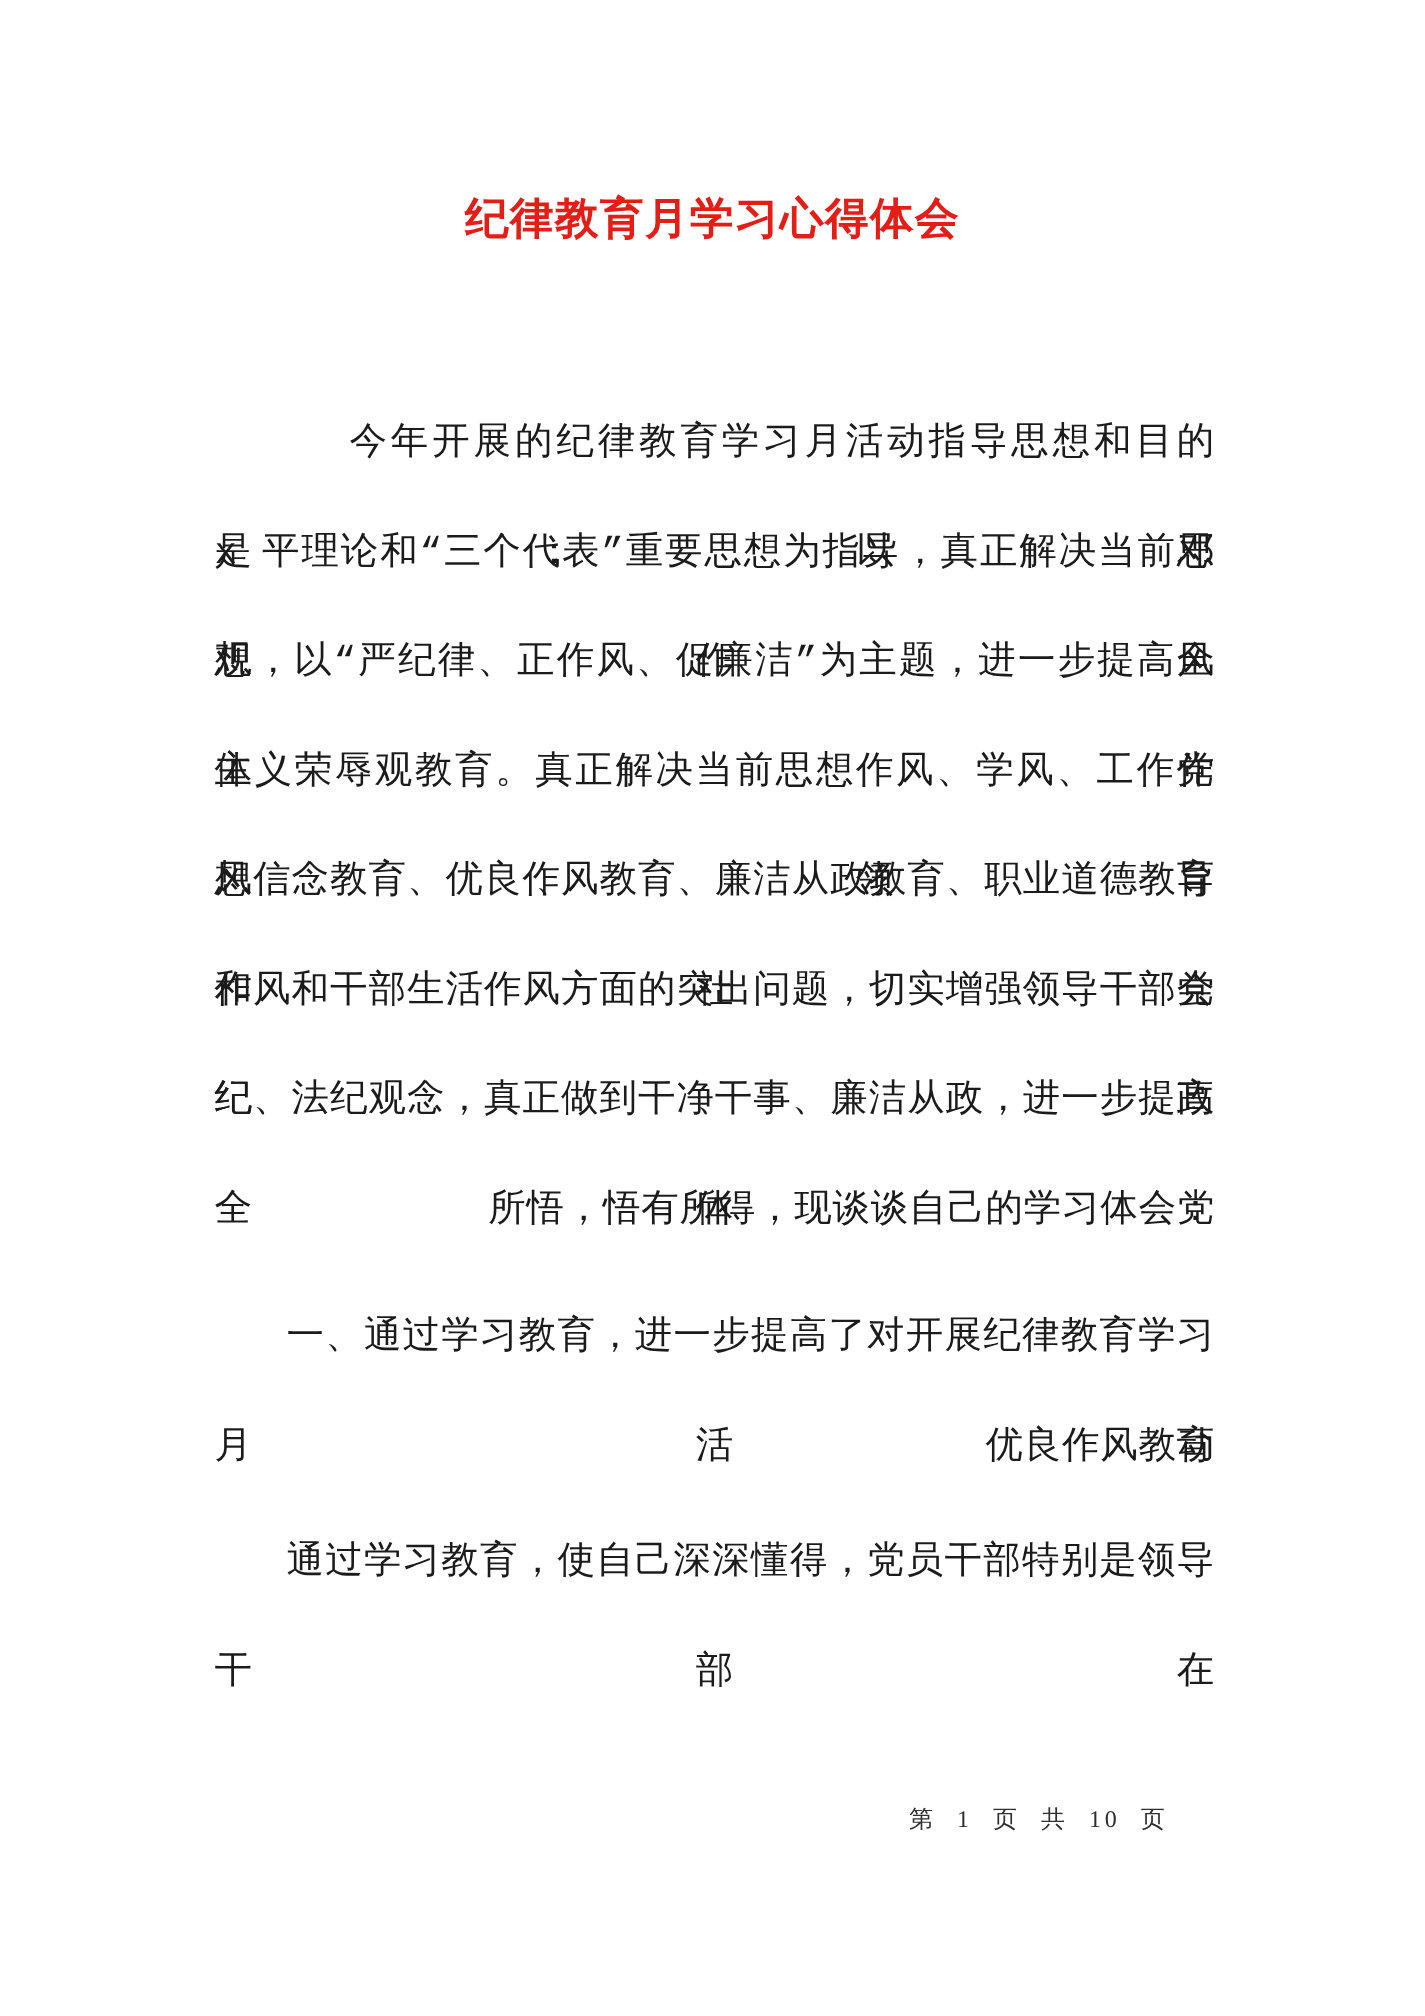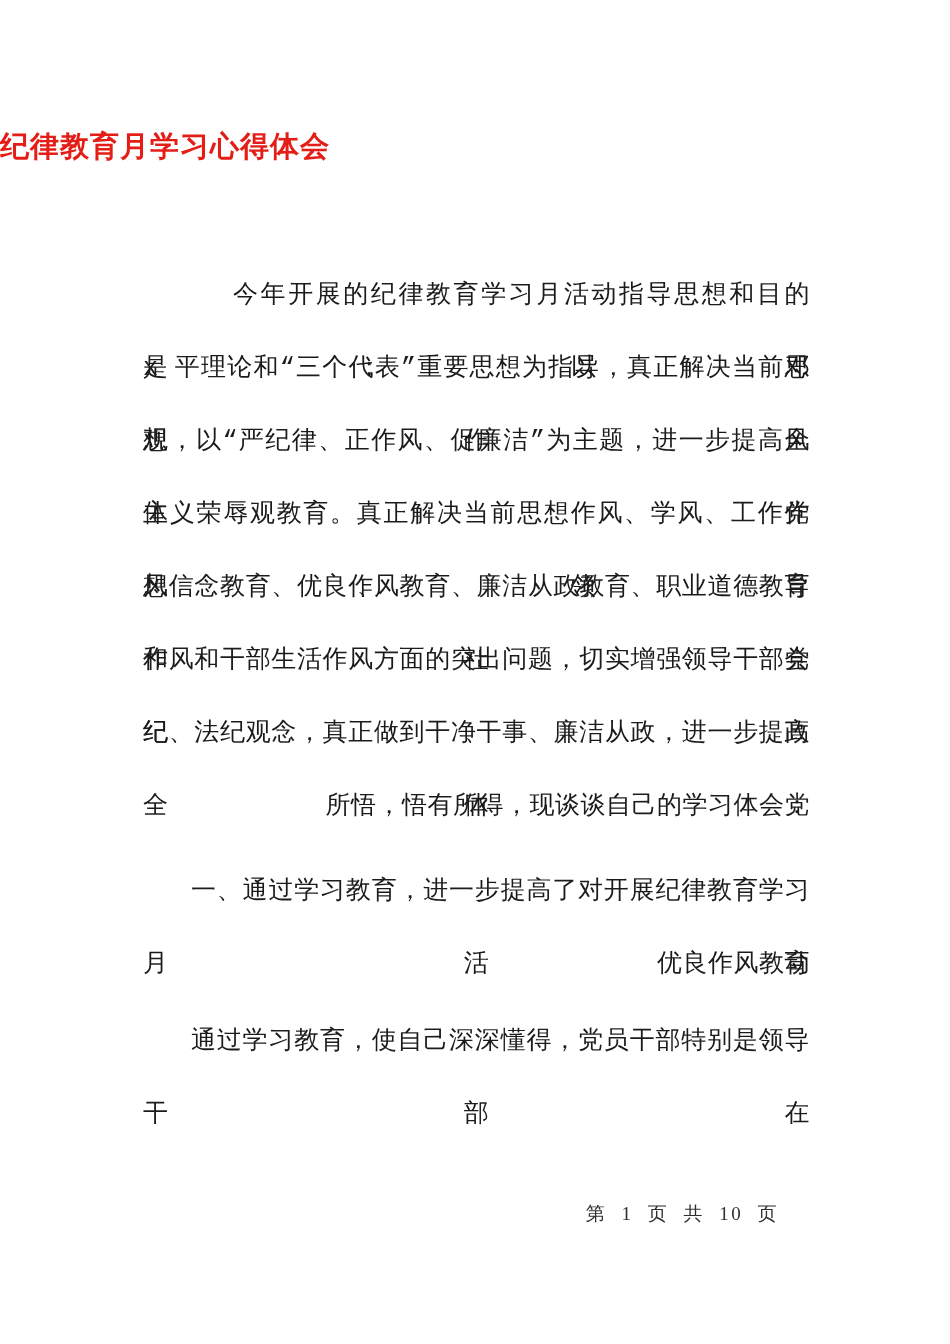--- a/index.html
+++ b/index.html
@@ -14,20 +14,21 @@
     background: #ffffff;
     overflow: hidden;
     font-family: "Liberation Serif", "DejaVu Serif", serif;
   }
   .title {
     position: absolute;
     left: 0;
     right: 0;
     top: 124px;
     margin: 0;
+    text-align: center;
     font-family: "Liberation Sans", "DejaVu Sans", sans-serif;
     font-weight: 700;
     font-size: 29px;
     line-height: 44px;
     letter-spacing: 1px;
   }
   .body-text {
     position: absolute;
     left: 143px;
     top: 259px;
@@ -48,21 +49,21 @@
   }
   .line.just {
     text-align: justify;
     text-align-last: justify;
     text-justify: inter-character;
   }
   .footer {
     position: absolute;
     top: 1202px;
     right: 171px;
-    font-size: 19px;
+    font-size: 16px;
     line-height: 24px;
     letter-spacing: 2.5px;
     word-spacing: 7px;
     color: #2f2f2f;
   }
 </style>
 </head>
 <body>
 
 <div class="page">

